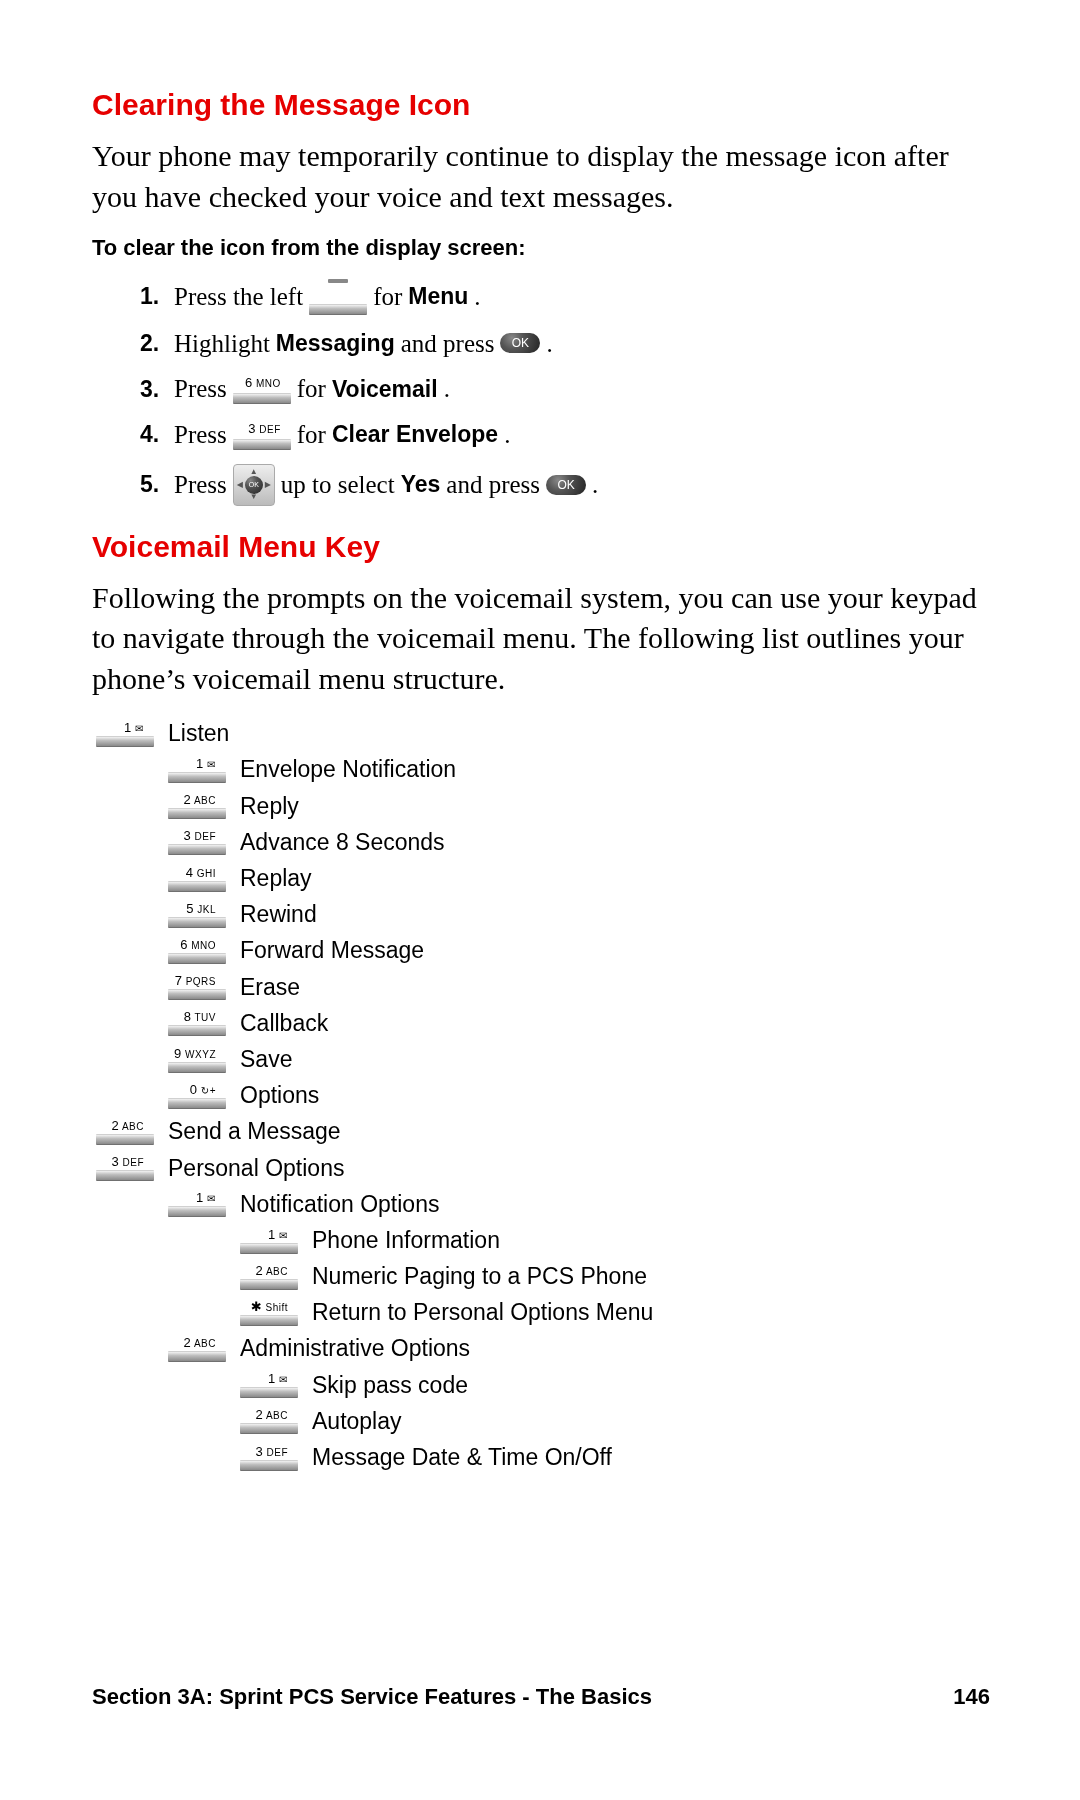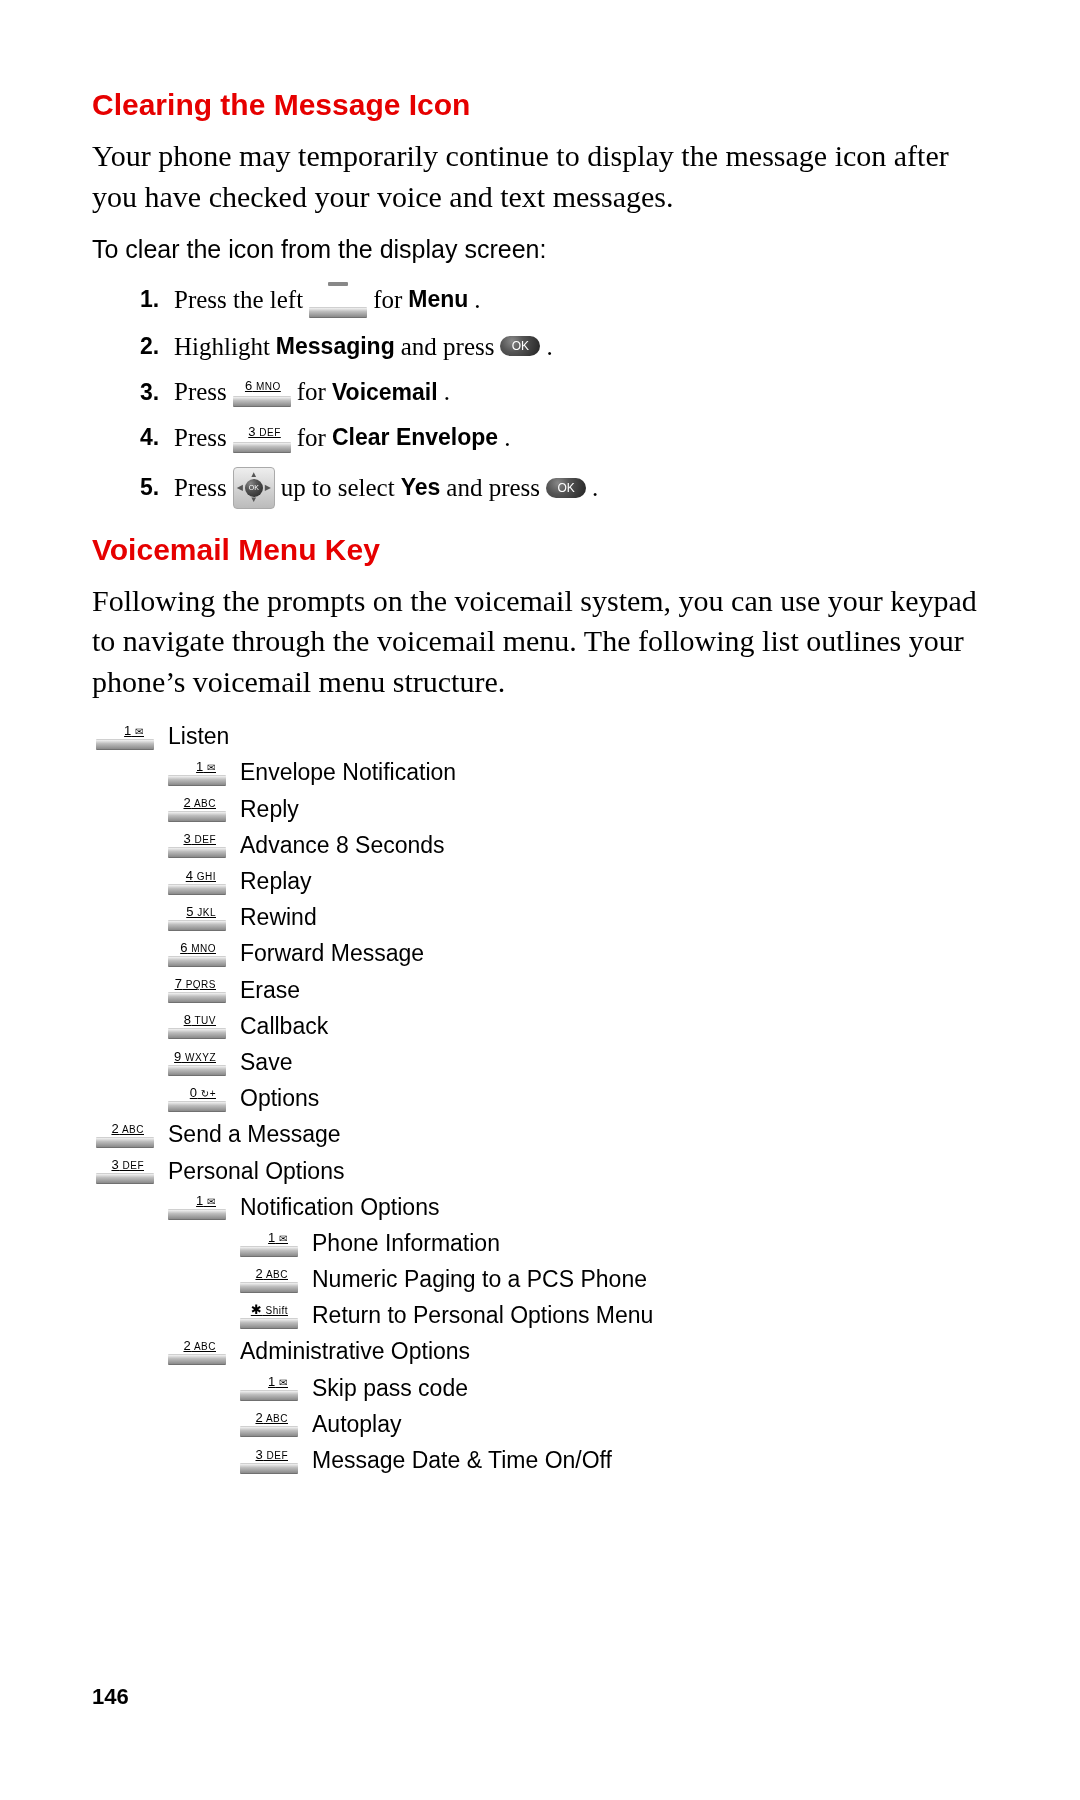--- a/index.html
+++ b/index.html
@@ -25,22 +25,22 @@
     font-size: 30px;
     margin: 8px 0 14px 0;
   }
   p.body {
     font-size: 30px;
     line-height: 1.35;
     margin: 0 0 18px 0;
   }
   p.bold-sans {
     font-family: "Helvetica Neue", Arial, sans-serif;
-    font-weight: 400;
-    font-size: 25px;
+    font-weight: 700;
+    font-size: 22px;
     margin: 0 0 18px 0;
   }
   ol.steps {
     list-style: none;
     margin: 0 0 24px 48px;
     padding: 0;
   }
   ol.steps > li {
     display: flex;
     align-items: center;
@@ -72,21 +72,20 @@
   }
   .key .lbl {
     font-family: Arial, sans-serif;
     font-weight: 400;
     font-size: 10px;
     color: #000;
     letter-spacing: 0.5px;
     padding-right: 10px;
     padding-bottom: 1px;
     white-space: nowrap;
-    text-decoration: underline;
   }
   .key .lbl .big {
     font-size: 13px;
     font-weight: 400;
   }
   .key .slab {
     width: 58px;
     height: 9px;
     background: linear-gradient(to bottom, #f2f2f2 0%, #bdbdbd 40%, #8a8a8a 100%);
     border-top: 1px solid #d0d0d0;
@@ -408,16 +407,17 @@
               <span class="lbl"><span class="big">3</span> DEF</span>
               <span class="slab"></span>
             </span>
             <span class="label">Message Date &amp; Time On/Off</span>
           </div>
         </div>
       </div>
     </div>
 
   <div class="footer">
+    <span>Section 3A: Sprint PCS Service Features - The Basics</span>
     <span>146</span>
   </div>
 
 </div>
 
 </body></html>

